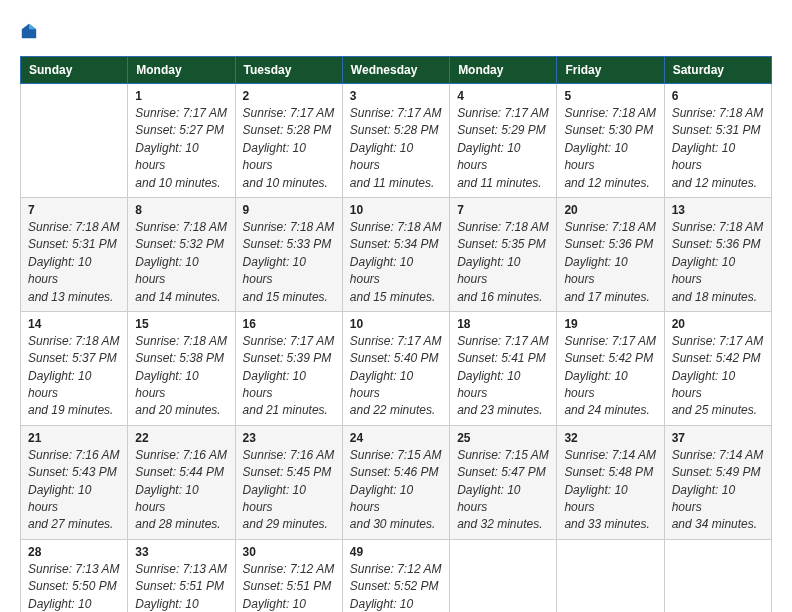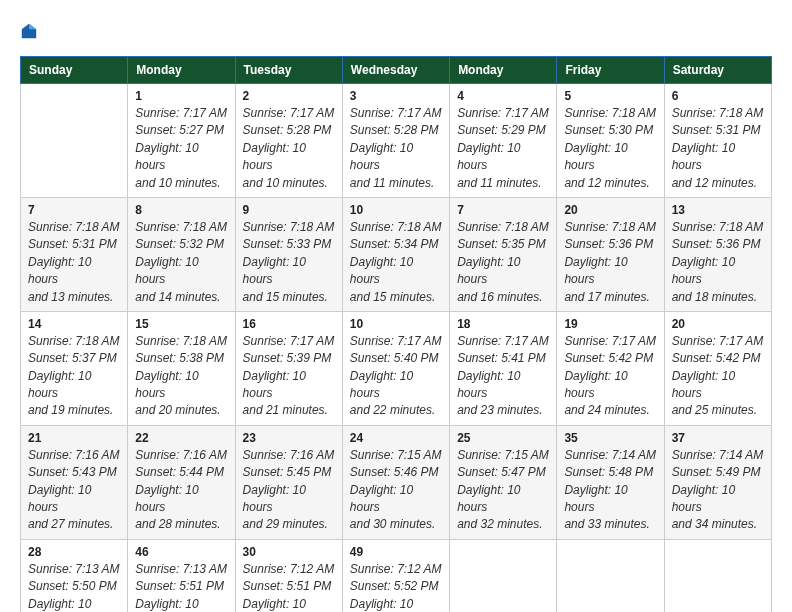--- a/index.html
+++ b/index.html
@@ -221,35 +221,35 @@
         </td>
         <td>
           <span class="day-number">24</span>
           <div class="day-detail">Sunrise: 7:15 AM<br>Sunset: 5:46 PM<br>Daylight: 10 hours<br>and 30 minutes.</div>
         </td>
         <td>
           <span class="day-number">25</span>
           <div class="day-detail">Sunrise: 7:15 AM<br>Sunset: 5:47 PM<br>Daylight: 10 hours<br>and 32 minutes.</div>
         </td>
         <td>
-          <span class="day-number">35</span>
+          <span class="day-number">32</span>
           <div class="day-detail">Sunrise: 7:14 AM<br>Sunset: 5:48 PM<br>Daylight: 10 hours<br>and 33 minutes.</div>
         </td>
         <td>
           <span class="day-number">37</span>
           <div class="day-detail">Sunrise: 7:14 AM<br>Sunset: 5:49 PM<br>Daylight: 10 hours<br>and 34 minutes.</div>
         </td>
       </tr>
       <tr>
         <td>
           <span class="day-number">28</span>
           <div class="day-detail">Sunrise: 7:13 AM<br>Sunset: 5:50 PM<br>Daylight: 10 hours<br>and 36 minutes.</div>
         </td>
         <td>
-          <span class="day-number">46</span>
+          <span class="day-number">33</span>
           <div class="day-detail">Sunrise: 7:13 AM<br>Sunset: 5:51 PM<br>Daylight: 10 hours<br>and 37 minutes.</div>
         </td>
         <td>
           <span class="day-number">30</span>
           <div class="day-detail">Sunrise: 7:12 AM<br>Sunset: 5:51 PM<br>Daylight: 10 hours<br>and 39 minutes.</div>
         </td>
         <td>
           <span class="day-number">49</span>
           <div class="day-detail">Sunrise: 7:12 AM<br>Sunset: 5:52 PM<br>Daylight: 10 hours<br>and 40 minutes.</div>
         </td>

